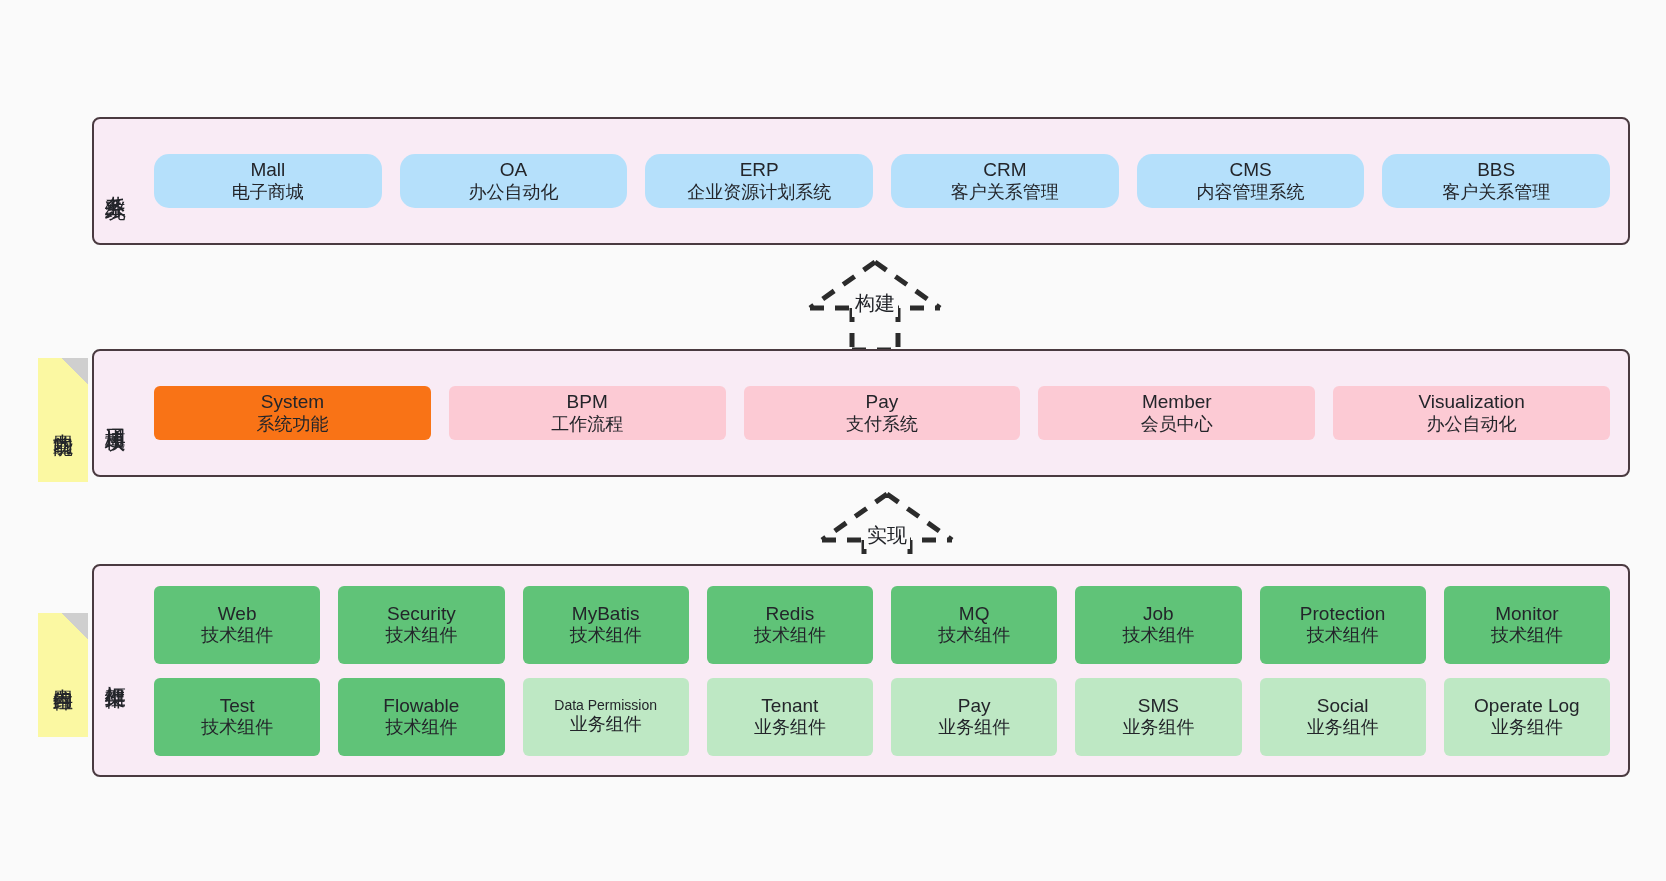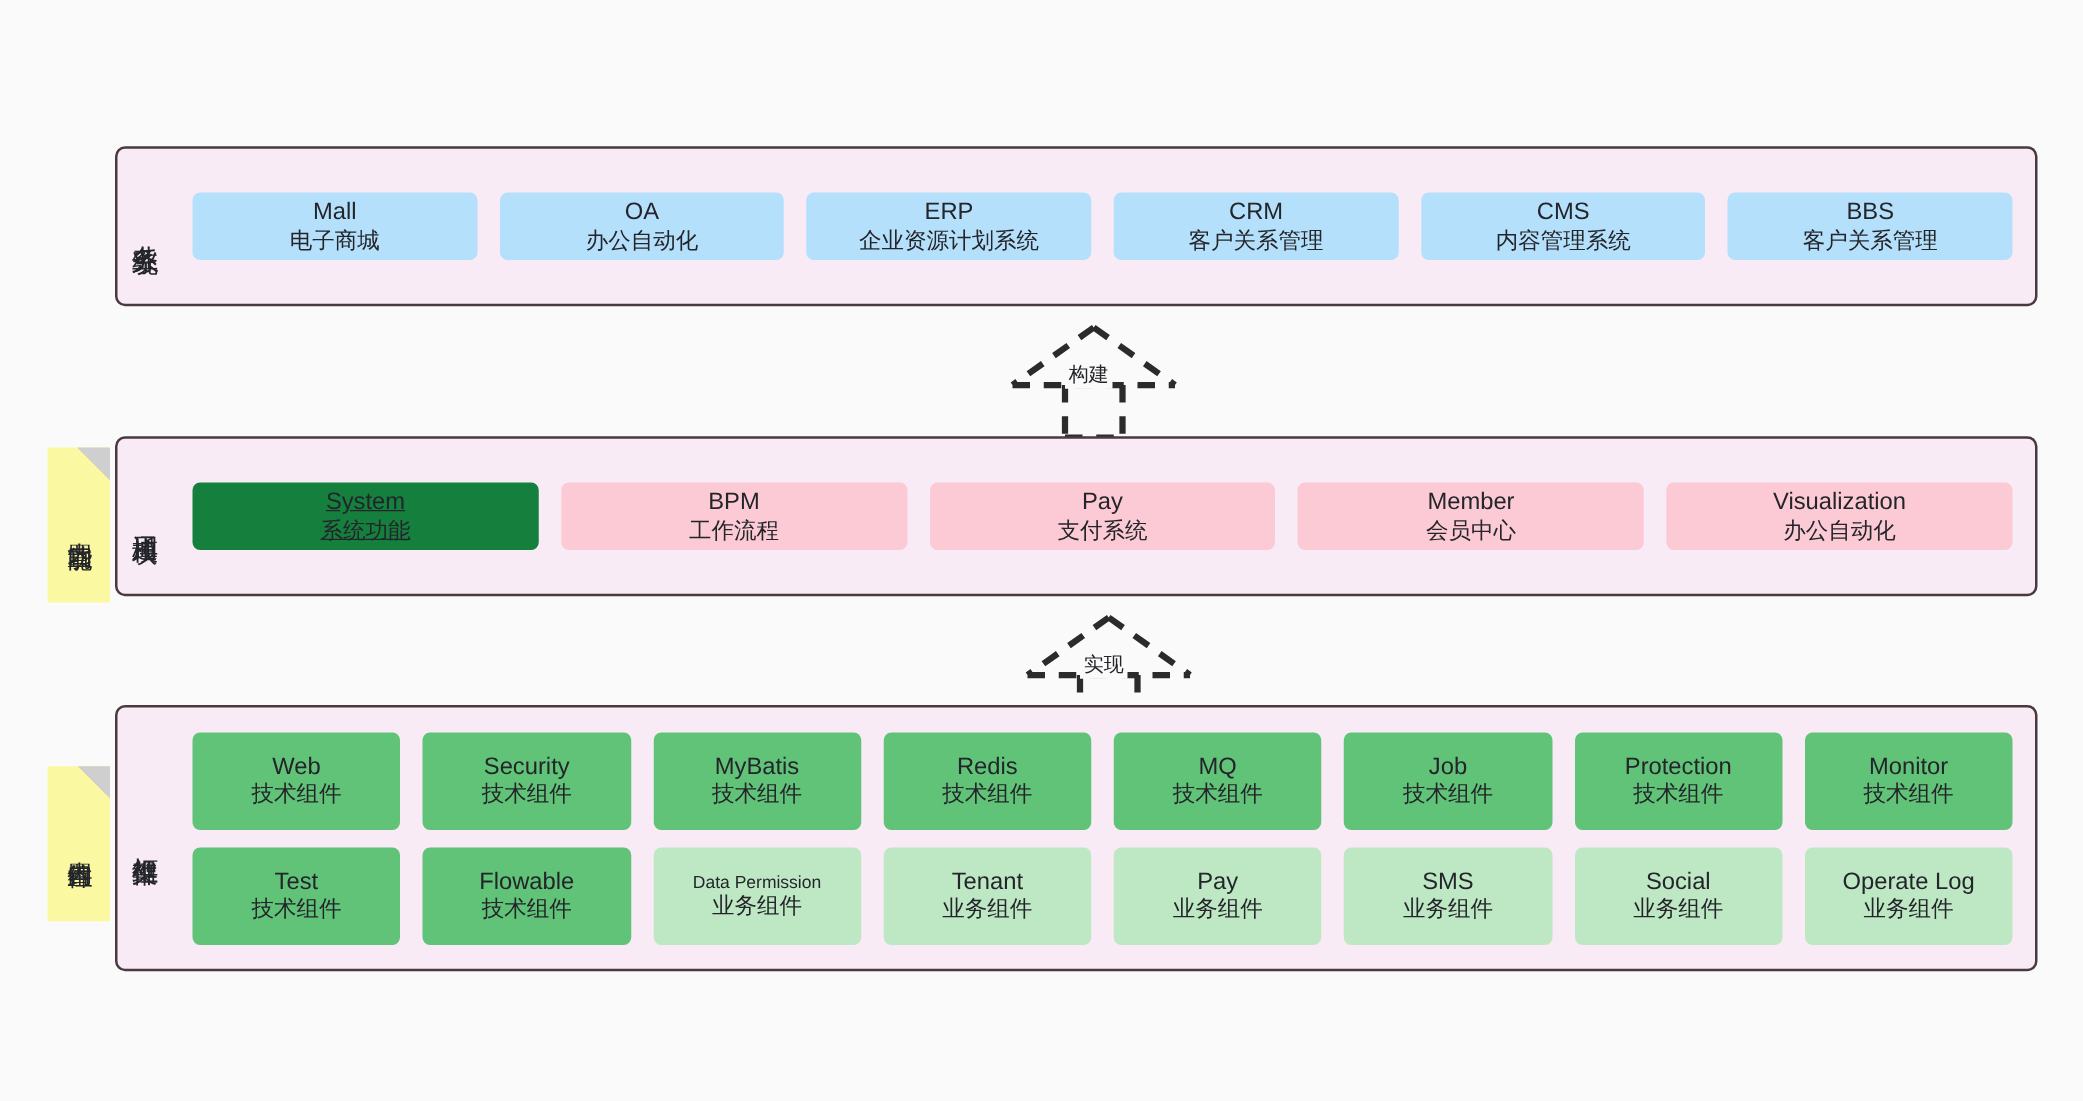--- a/index.html
+++ b/index.html
@@ -57,22 +57,22 @@
     align-items: center;
     justify-content: center;
     text-align: center;
     color: #23252a;
     line-height: 1.22;
     padding: 4px 6px;
   }
   .node .t1 { font-size: 19px; }
   .node .t2 { font-size: 18px; }
 
-  .c-blue        { background: #b5e0fb; }
-  .c-red         { background: #15803d; text-decoration: underline; }
+  .c-blue        { background: #b5e0fb; border-radius: 15px; }
+  .c-red         { background: #f97316; }
   .c-pink        { background: #fccad4; text-align: right; }
   .c-green       { background: #60c378; }
   .c-lightgreen  { background: #bee8c4; }
 
   
   .note {
     position: absolute;
     background: #fbf8a2;
     color: #23252a;
     font-size: 20px;
@@ -91,21 +91,21 @@
     top: 0; right: 0;
     width: 26px; height: 26px;
     background: linear-gradient(225deg, #cfcfcf 0 50%, transparent 50.1%);
   }
 
   
   .connector { position: absolute; }
   .connector svg { display: block; overflow: visible; }
   .conn-label {
     position: absolute;
-    font-size: 16px;
+    font-size: 20px;
     color: #23252a;
     background: #fafafa;
     padding: 0 3px;
     white-space: nowrap;
   }
 </style>
 </head>
 <body>
 
 <div id="stage">

